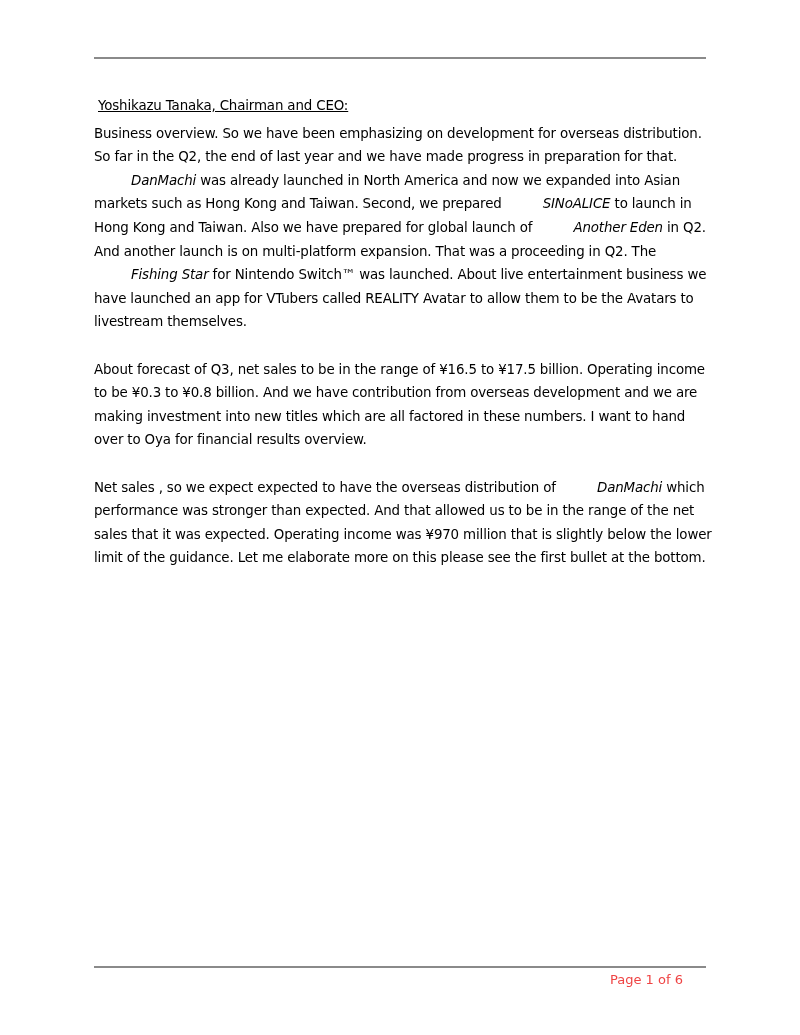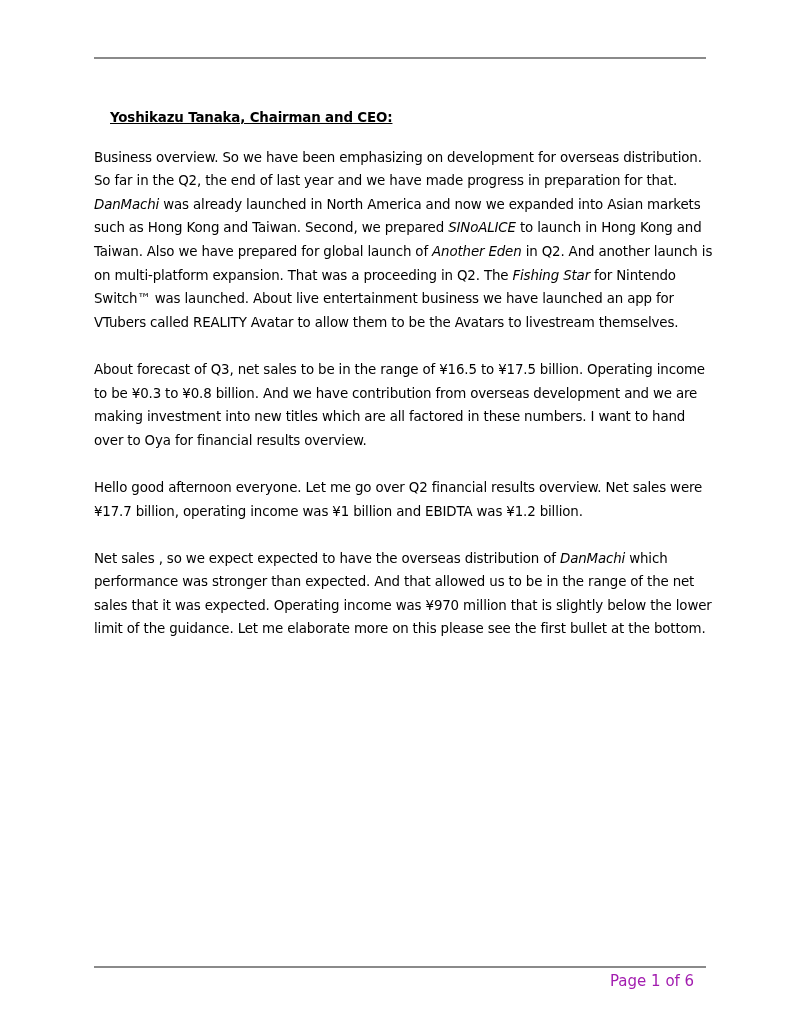--- a/index.html
+++ b/index.html
@@ -27,49 +27,48 @@
     .content {
       position: absolute;
       left: 94px;
       top: 90px;
       width: 620px;
       font-size: 13.4px;
       line-height: 23.6px;
       letter-spacing: -0.15px;
     }
     .speaker {
-      font-weight: bold;
+      font-weight: normal;
       text-decoration: underline;
-      margin: 16px;
+      margin: 4px;
     }
     p {
       margin: 0 0 23.6px 0;
     }
-    em { font-style: italic; }
+    em { font-style: italic; margin-left: 37px; }
     .footer {
       position: absolute;
       left: 610px;
       top: 972px;
-      font-size: 15px;
-      color: #a21caf;
+      font-size: 13px;
+      color: #ef4444;
     }
   </style>
 </head>
 <body>
 
 <div class="rule top"></div>
 
 <div class="content">
 
   <div>
     <div class="speaker">Yoshikazu Tanaka, Chairman and CEO:</div>
     <p><span>Business overview. So we have been emphasizing on development for overseas distribution. So far in the Q2, the end of last year and we have made progress in preparation for that. </span><em>DanMachi</em><span> was already launched in North America and now we expanded into Asian markets such as Hong Kong and Taiwan. Second, we prepared </span><em>SINoALICE</em><span> to launch in Hong Kong and Taiwan. Also we have prepared for global launch of </span><em>Another Eden</em><span> in Q2. And another launch is on multi-platform expansion. That was a proceeding in Q2. The </span><em>Fishing Star</em><span> for Nintendo Switch™ was launched. About live entertainment business we have launched an app for VTubers called REALITY Avatar to allow them to be the Avatars to livestream themselves.</span></p>
     <p><span>About forecast of Q3, net sales to be in the range of ¥16.5 to ¥17.5 billion. Operating income to be ¥0.3 to ¥0.8 billion. And we have contribution from overseas development and we are making investment into new titles which are all factored in these numbers. I want to hand over to Oya for financial results overview.</span></p>
   </div>
 
   <div>
-    <p><span>Hello good afternoon everyone. Let me go over Q2 financial results overview. Net sales were ¥17.7 billion, operating income was ¥1 billion and EBIDTA was ¥1.2 billion.</span></p>
     <p><span>Net sales , so we expect expected to have the overseas distribution of </span><em>DanMachi</em><span> which performance was stronger than expected. And that allowed us to be in the range of the net sales that it was expected. Operating income was ¥970 million that is slightly below the lower limit of the guidance. Let me elaborate more on this please see the first bullet at the bottom.</span></p>
   </div>
 </div>
 
 <div class="rule bottom"></div>
 <div class="footer">Page 1 of 6</div>
 
 </body></html>

